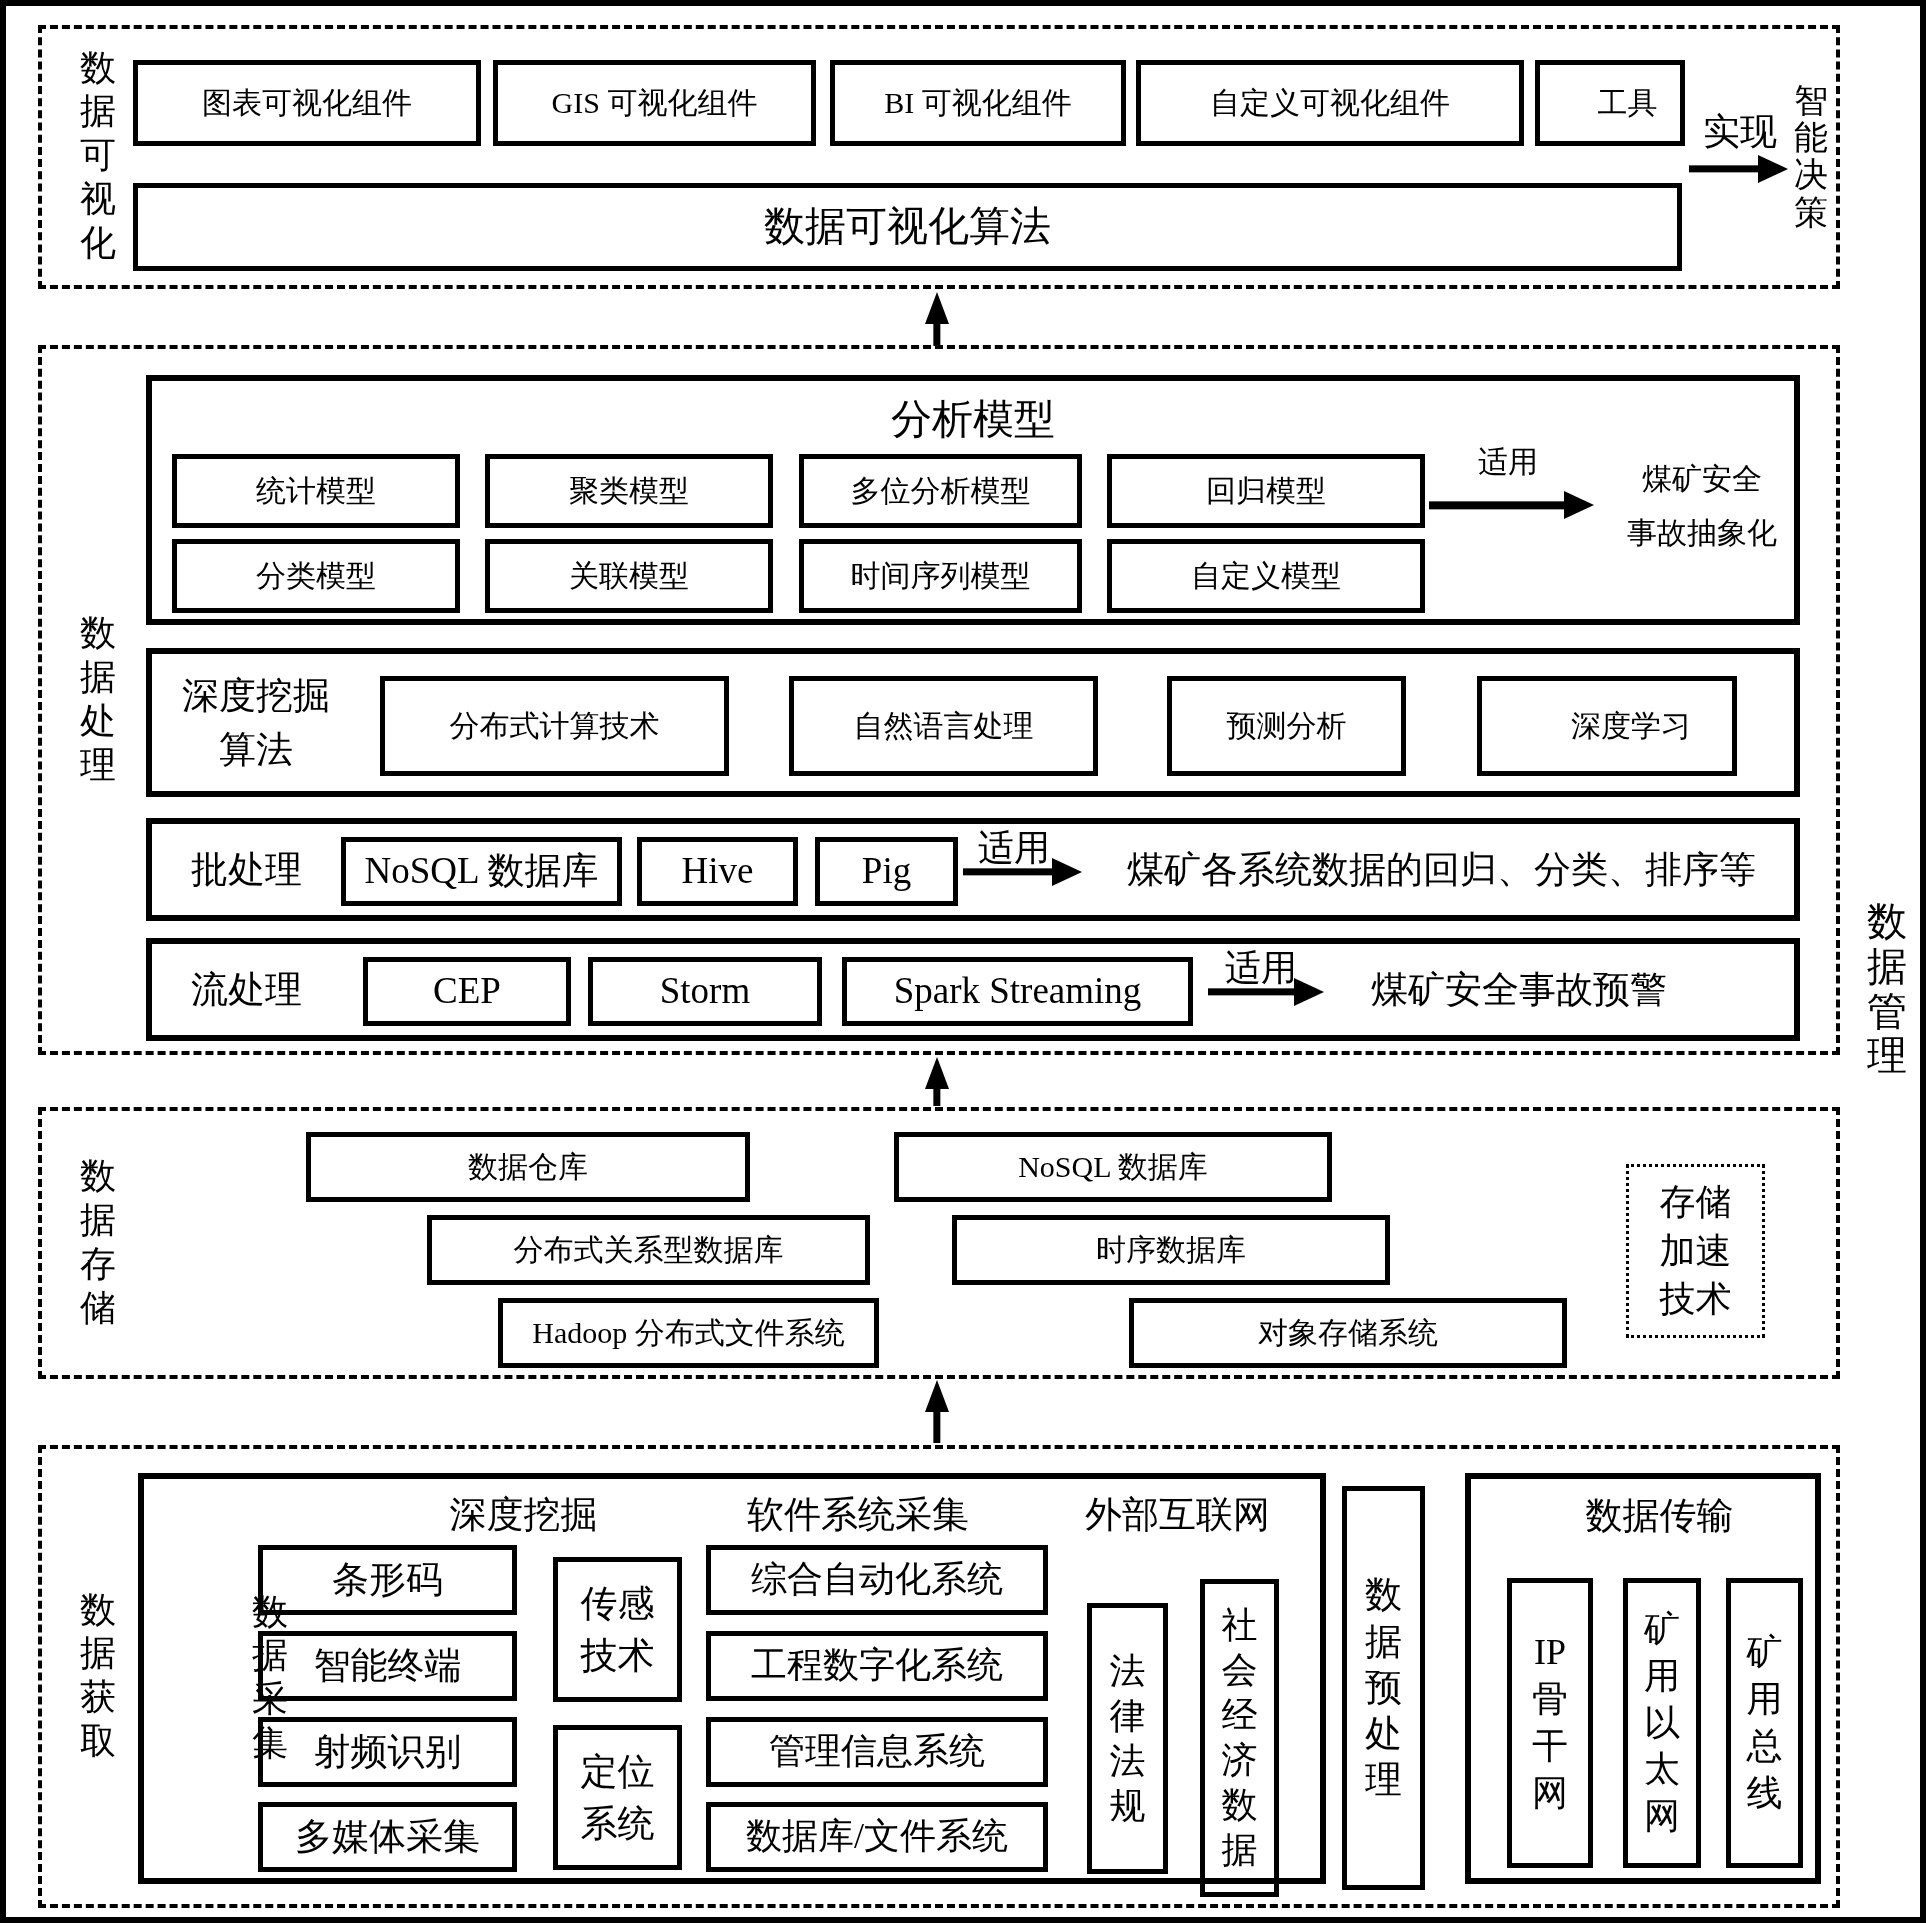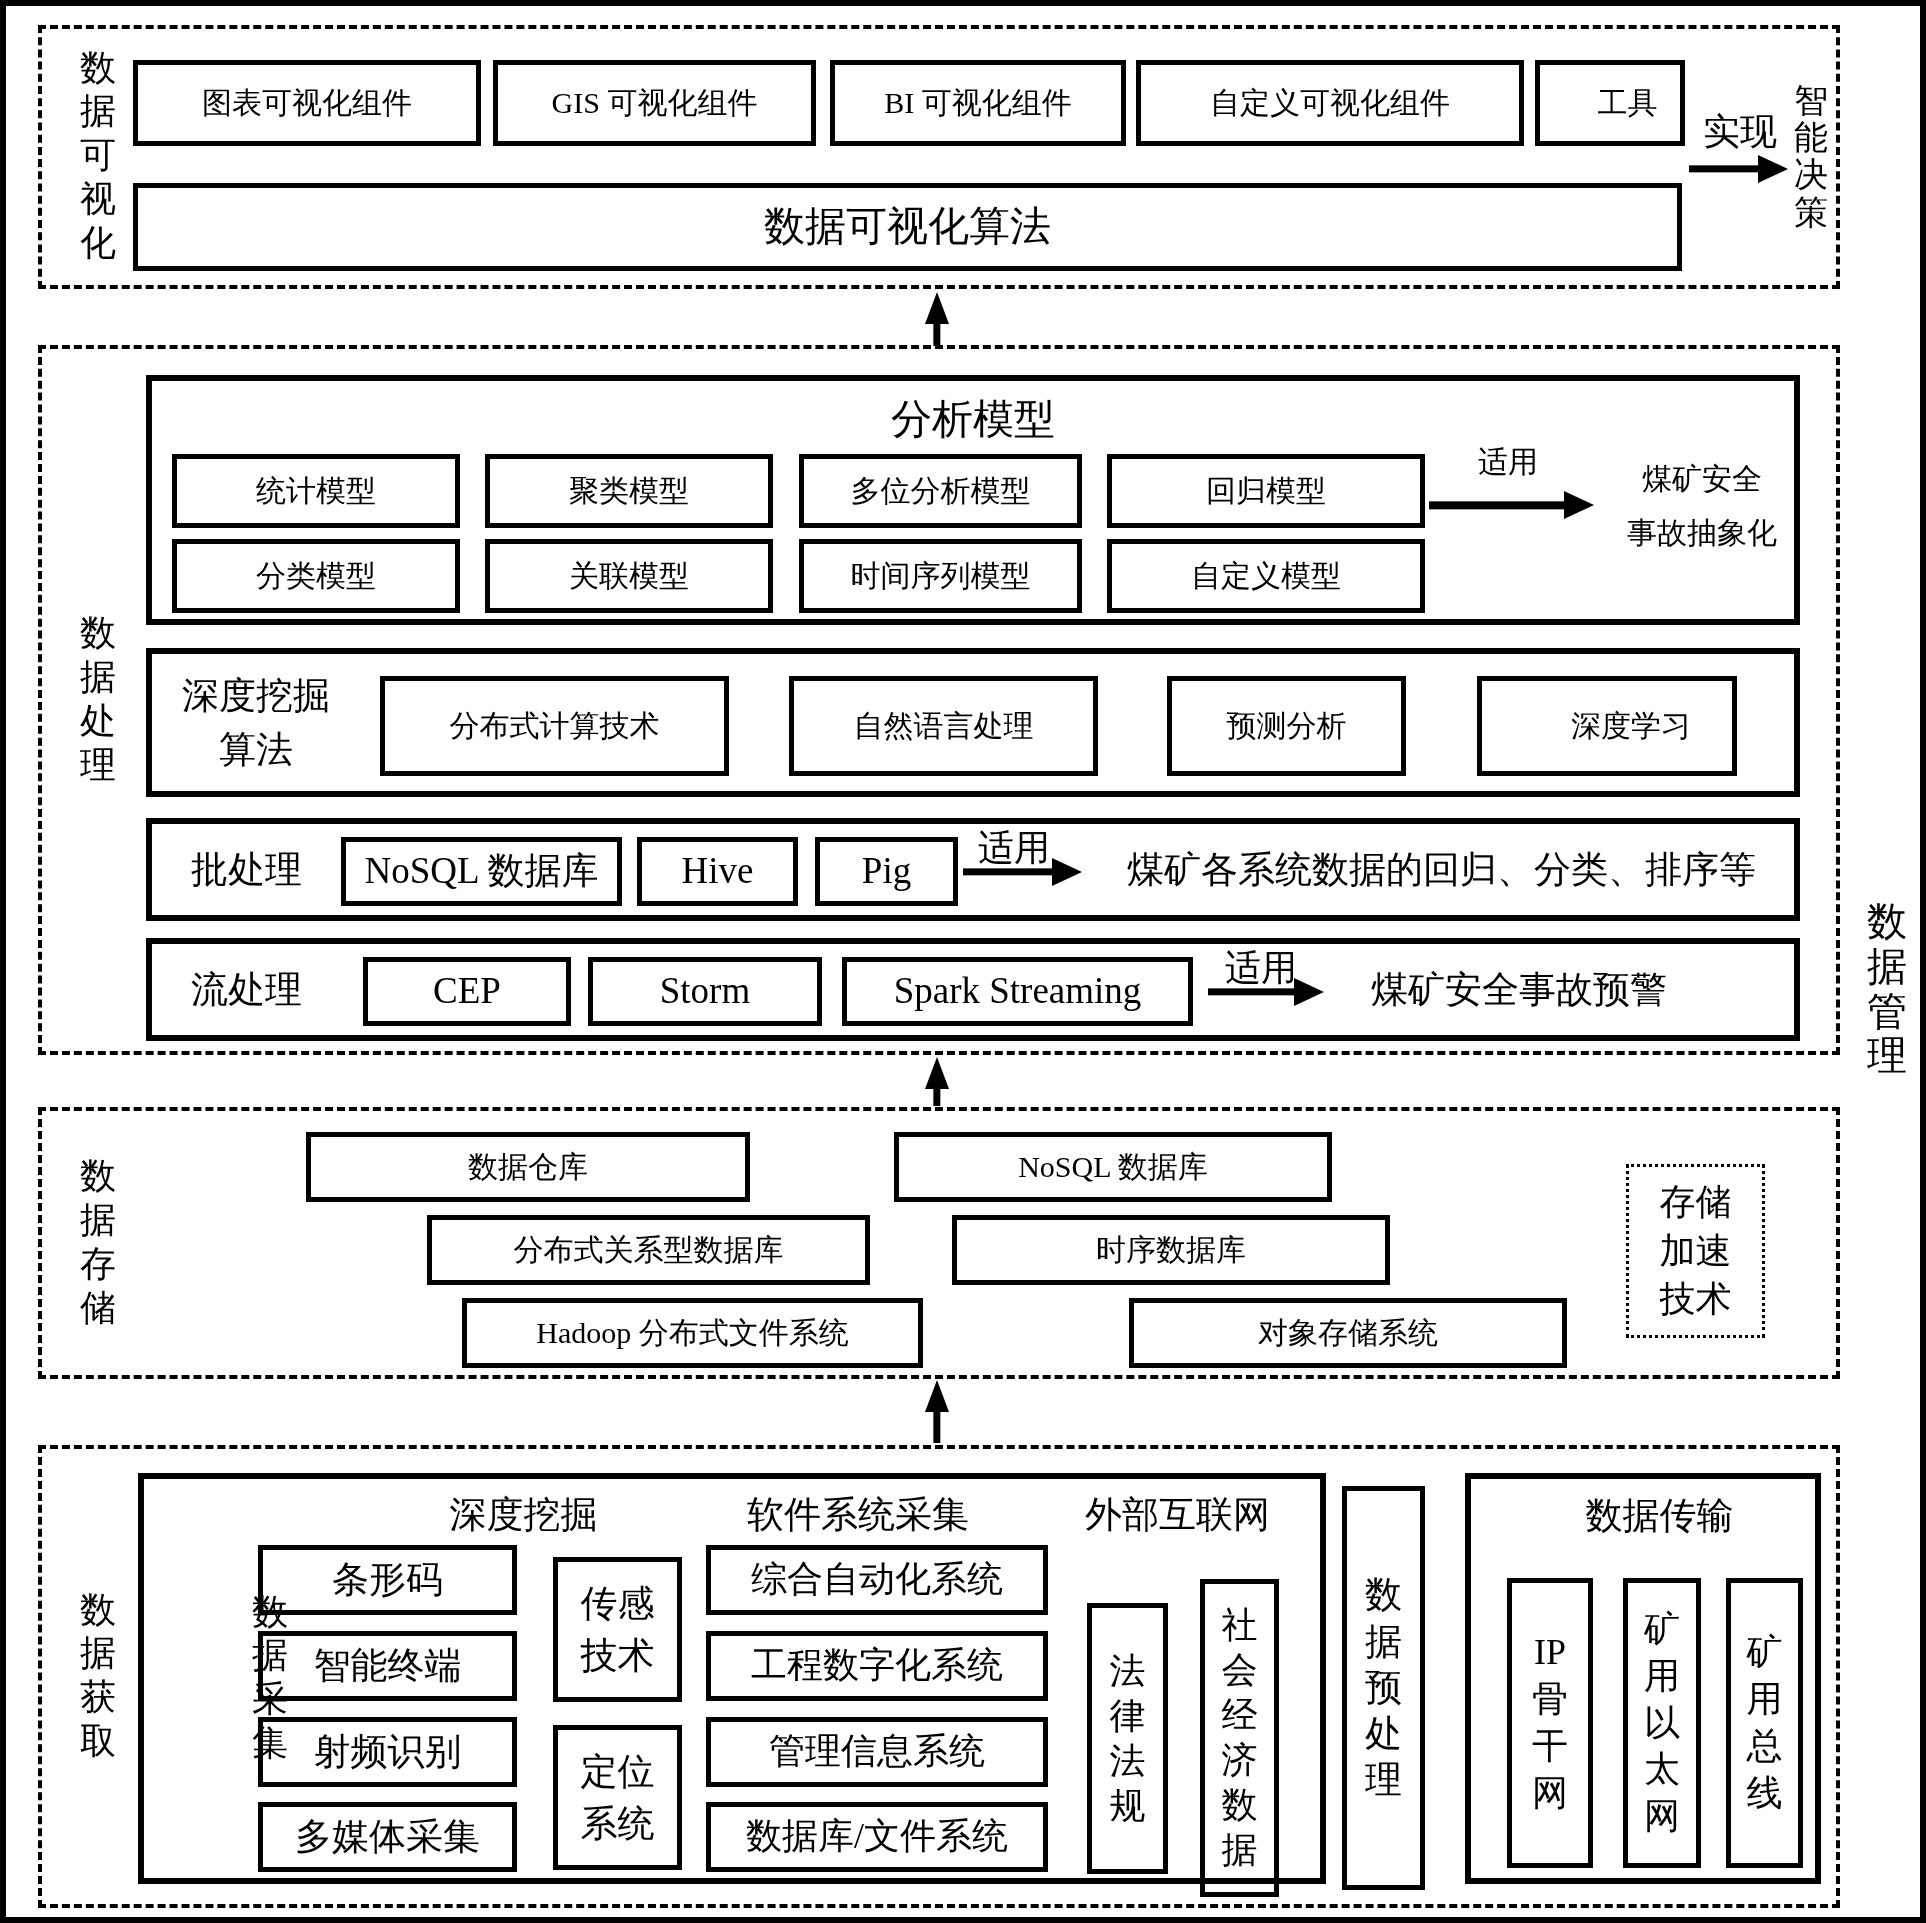--- a/index.html
+++ b/index.html
@@ -143,21 +143,21 @@
   <div class="layer" style="left:32px; top:1101px; width:1802px; height:272px;">
     <div class="vlab f54" style="left:36px; width:40px;">数
 据
 存
 储</div>
 
     <div class="sbox f58" style="left:264px; top:21px; width:444px; height:70px;">数据仓库</div>
     <div class="sbox f58" style="left:852px; top:21px; width:438px; height:70px;">NoSQL 数据库</div>
     <div class="sbox f58" style="left:385px; top:104px; width:443px; height:70px;">分布式关系型数据库</div>
     <div class="sbox f58" style="left:910px; top:104px; width:438px; height:70px;">时序数据库</div>
-    <div class="sbox f58" style="left:420px; top:187px; width:461px; height:70px;">Hadoop 分布式文件系统</div>
+    <div class="sbox f58" style="left:456px; top:187px; width:381px; height:70px;">Hadoop 分布式文件系统</div>
     <div class="sbox f58" style="left:1087px; top:187px; width:438px; height:70px;">对象存储系统</div>
 
     <div class="sbox dotted f54" style="left:1584px; top:53px; width:139px; height:174px; line-height:1.35;">存储
 加速
 技术</div>
   </div>
 
   <div class="arrow-u" style="left:914px; top:1374px; height:63px;">
       <span class="shaft"></span>
     </div>

